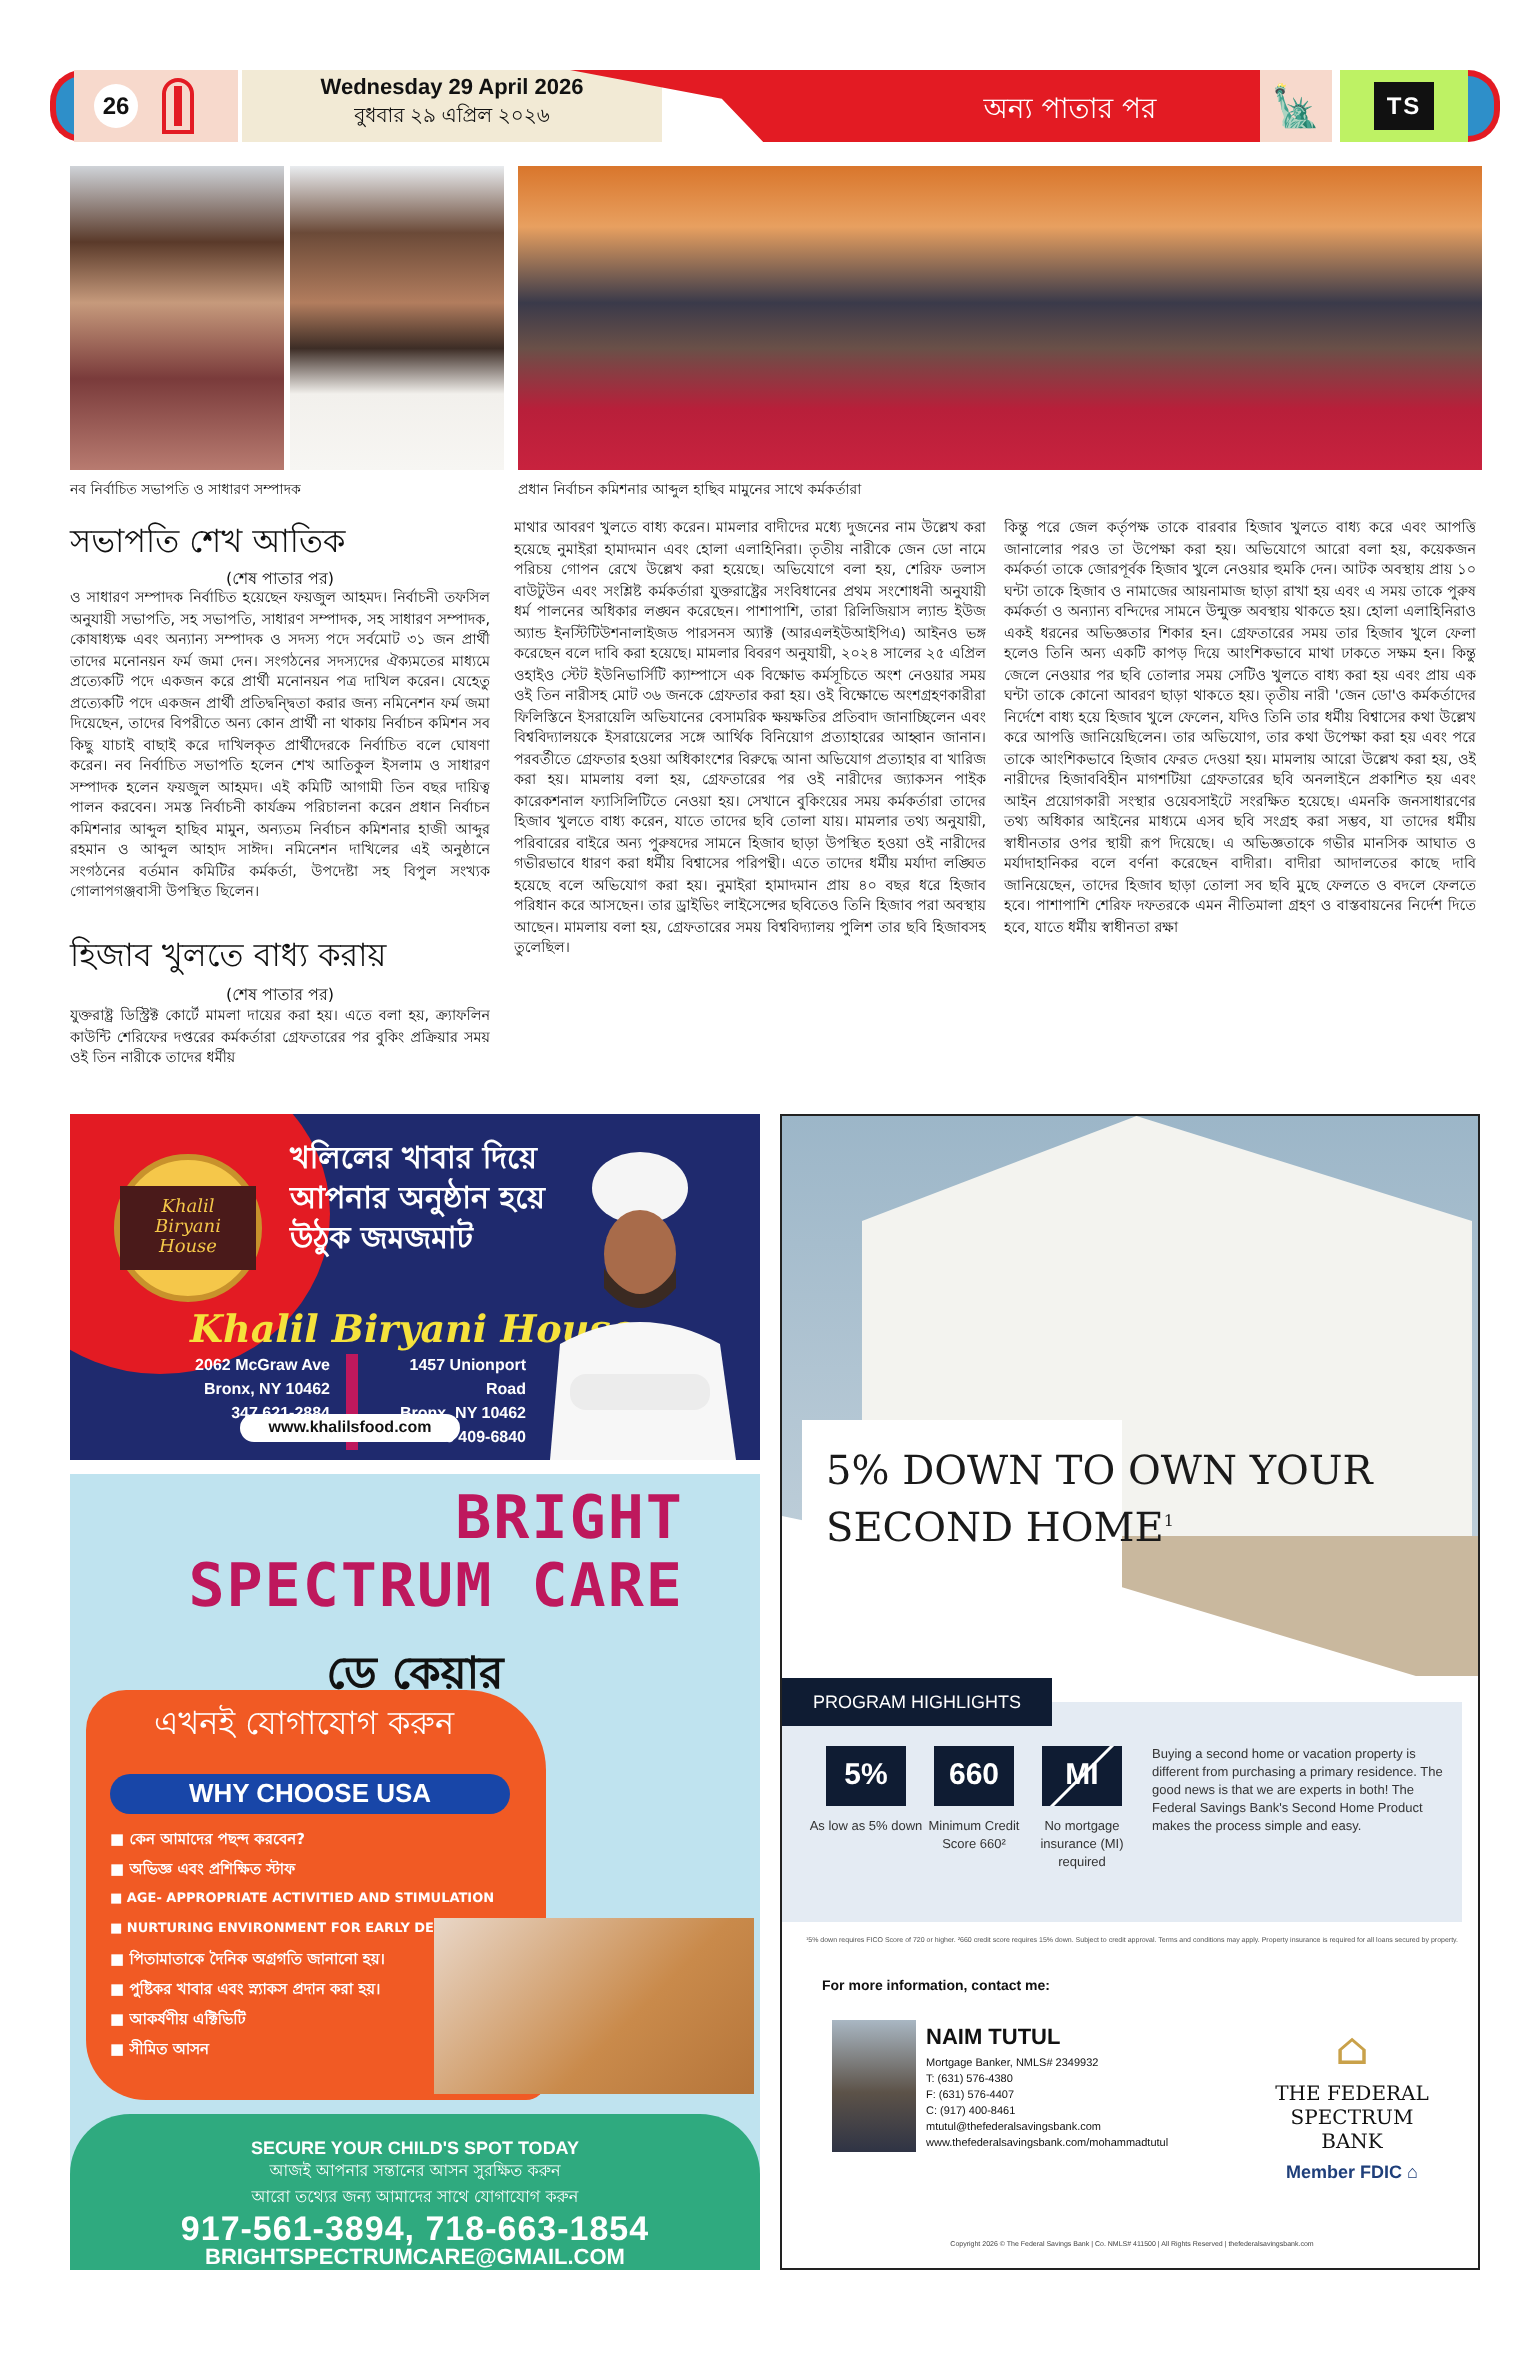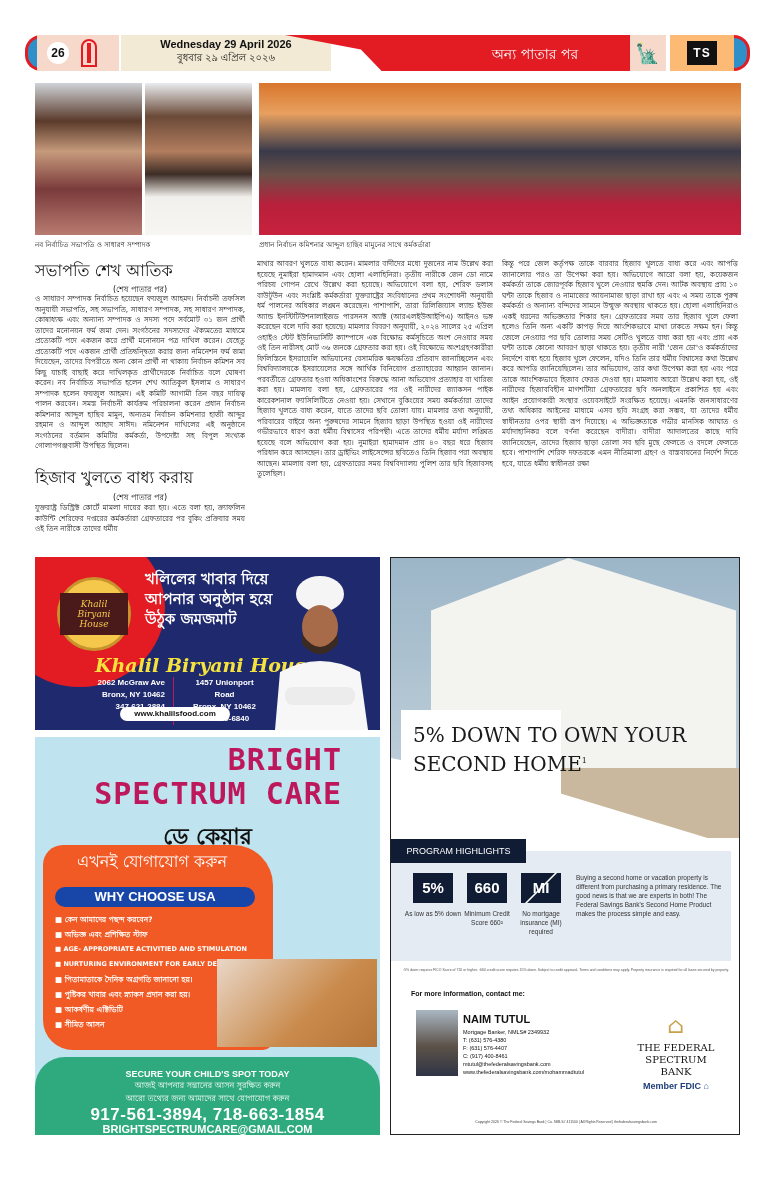--- a/index.html
+++ b/index.html
@@ -11,21 +11,21 @@
 .hdr .pg{position:absolute;left:12px;top:0;width:82px;height:36px;background:#f7d9cc;display:flex;align-items:center;gap:12px;padding-left:10px}
 .pgnum{width:22px;height:22px;border-radius:50%;background:#fff;font:bold 12px "Liberation Sans",sans-serif;display:flex;align-items:center;justify-content:center}
 .logoico{width:16px;height:28px;border:2px solid #e31b23;border-radius:8px 8px 0 0;position:relative}
 .logoico::before{content:"";position:absolute;left:4px;top:2px;width:4px;height:20px;background:#e31b23}
 .hdr .dt{position:absolute;left:96px;top:0;width:210px;height:36px;background:#f2ead5;text-align:center;font-family:"Liberation Sans",sans-serif;padding-top:3px}
 .dt .en{font-size:11px;font-weight:bold}
 .dt .bn{font-size:10px}
 .hdr .red{position:absolute;left:260px;top:0;width:345px;height:36px;background:#e31b23;clip-path:polygon(20% 0,100% 0,100% 100%,28% 100%,22% 40%,0 0);}
 .hdr .title{position:absolute;left:420px;top:8px;width:180px;text-align:center;color:#fff;font-size:14px;font-family:"DejaVu Sans",sans-serif}
 .hdr .liberty{position:absolute;left:605px;top:0;width:36px;height:36px;background:#f7d9cc;display:flex;align-items:center;justify-content:center;color:#3aa59a;font-size:20px}
-.hdr .brand{position:absolute;left:645px;top:0;width:64px;height:36px;background:#fdba74;display:flex;align-items:center;justify-content:center}
+.hdr .brand{position:absolute;left:645px;top:0;width:64px;height:36px;background:#bef264;display:flex;align-items:center;justify-content:center}
 .hdr .brand span{background:#111;color:#fff;font:bold 12px "Liberation Sans",sans-serif;padding:5px 6px;letter-spacing:1px}
 .ph{position:absolute;overflow:hidden}
 .cap{position:absolute;font-size:7px;font-family:"DejaVu Sans",sans-serif}
 .col{position:absolute;font-size:7.2px;line-height:10.5px;text-align:justify;font-family:"DejaVu Sans",sans-serif}
 .col p{margin-bottom:0}
 .headline{position:absolute;font-size:16px;font-family:"DejaVu Sans",sans-serif}
 .cont{position:absolute;text-align:center;font-size:8px;font-family:"DejaVu Sans",sans-serif}
 .ad1{position:absolute;left:35px;top:557px;width:345px;height:173px;background:#1f2a6e;overflow:hidden}
 .ad1 .redwave{position:absolute;left:-40px;top:-30px;width:170px;height:160px;background:#e31b23;border-radius:50%}
 .ad1 .logo{position:absolute;left:22px;top:20px;width:74px;height:74px;border-radius:50%;background:#f5c74a;border:3px solid #c8922c;display:flex;align-items:center;justify-content:center;text-align:center}
@@ -123,21 +123,21 @@
   <div class="logo">
       <span>Khalil Biryani House</span>
     </div>
   <div class="tag">খলিলের খাবার দিয়ে আপনার অনুষ্ঠান হয়ে উঠুক জমজমাট</div>
   <div class="name">Khalil Biryani House</div>
   <div class="addr" style="left:55px;width:75px">
     <div>2062 McGraw Ave</div>
     <div>Bronx, NY 10462</div>
     <div>347 621-2884</div>
   </div>
-  <div class="addr" style="left:138px;width:90px;text-align:center;border-left:1px solid #be185d;padding-left:12px">
+  <div class="addr" style="left:138px;width:90px;text-align:right;border-left:6px solid #be185d;padding-left:12px">
     <div>1457 Unionport Road</div>
     <div>Bronx, NY 10462</div>
     <div>718 409-6840</div>
   </div>
   <div class="url">www.khalilsfood.com</div>
   <svg class="chef" viewBox="0 0 100 158">
     <ellipse cx="50" cy="22" rx="24" ry="18" fill="#f5f5f5"></ellipse>
     <ellipse cx="50" cy="55" rx="18" ry="22" fill="#a86b4a"></ellipse>
     <path d="M32 62 Q50 88 68 62 L68 72 Q50 92 32 72Z" fill="#3a2a22"></path>
     <path d="M5 158 L10 100 Q50 78 90 100 L98 158Z" fill="#f7f7f7"></path>

